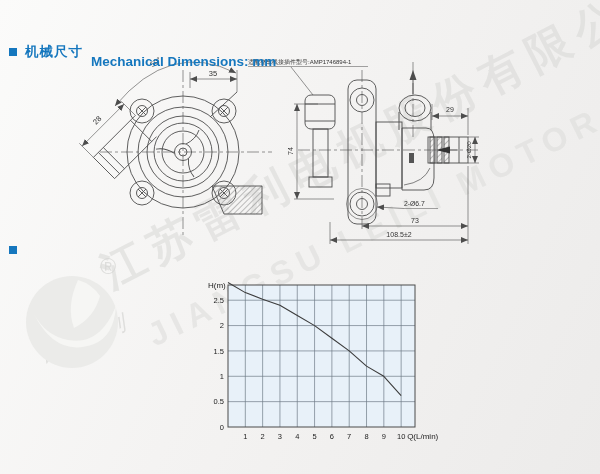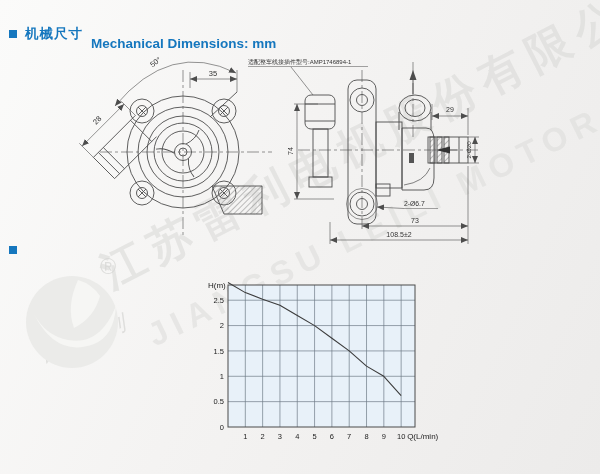--- a/index.html
+++ b/index.html
@@ -15,21 +15,21 @@
   .wm-en{left:150px;top:318px;font-size:33px;font-weight:bold;letter-spacing:7px;
          color:#dededc;opacity:.6;transform:rotate(-26deg);transform-origin:0 50%;}
   .wm-script{left:40px;top:342px;font-size:21px;font-style:italic;
          font-family:"Liberation Serif",serif;color:#d9d9d7;opacity:.8;
          transform:rotate(-22deg);transform-origin:0 50%;}
   .wm-reg{left:100px;top:254px;font-size:22px;color:#d9d9d7;opacity:.8;}
   .hdr{position:absolute;display:flex;align-items:center;gap:9px;z-index:3;}
   .hdr .bullet{width:8px;height:8px;background:#1577be;flex:0 0 auto;}
   .hdr .zh{font-size:13.5px;font-weight:700;color:#1577be;letter-spacing:1px;}
   .hdr .en{font-size:13.5px;font-weight:700;color:#1577be;margin-top:20px;}
-  #hdr-mech{left:9px;top:16px;gap:8px;}
+  #hdr-mech{left:9px;top:34px;gap:8px;}
   #hdr-torque{left:9px;top:246px;}
   #mech-drawing{position:absolute;left:60px;top:40px;z-index:2;}
   #torque-chart{position:absolute;left:205px;top:276px;z-index:2;}
   #wm-logo{position:absolute;left:16px;top:266px;z-index:1;}
   text{font-family:"Liberation Sans",sans-serif;}
 </style>
 </head>
 <body>
 
 <div id="screen">

